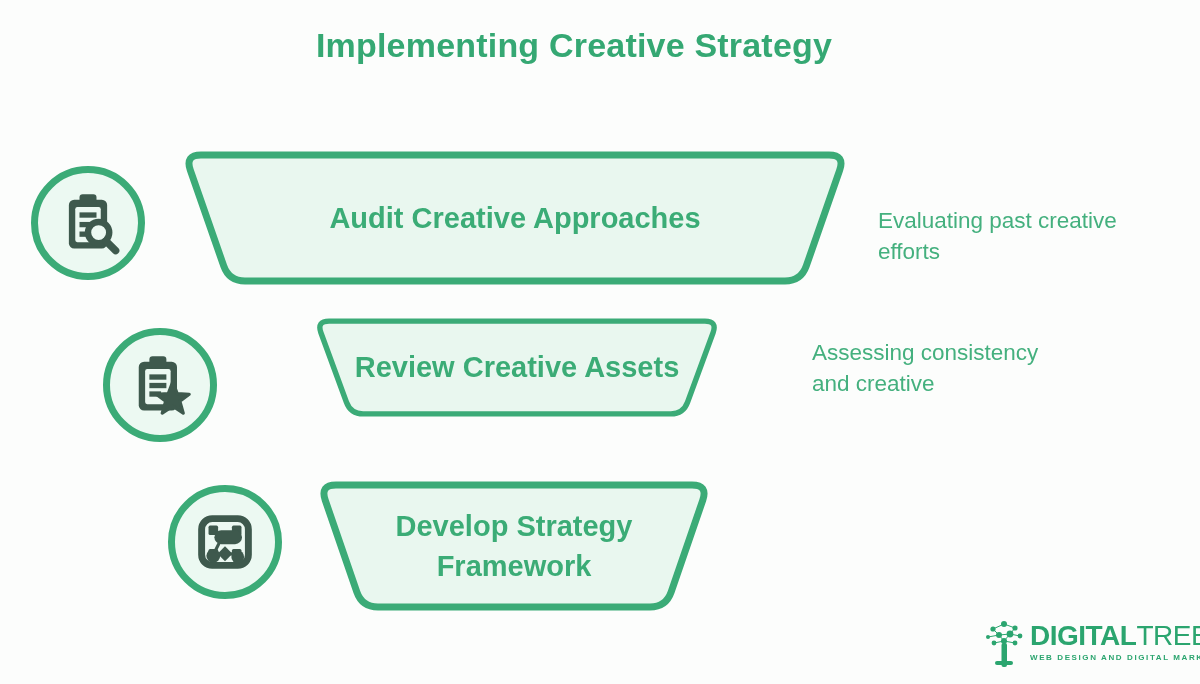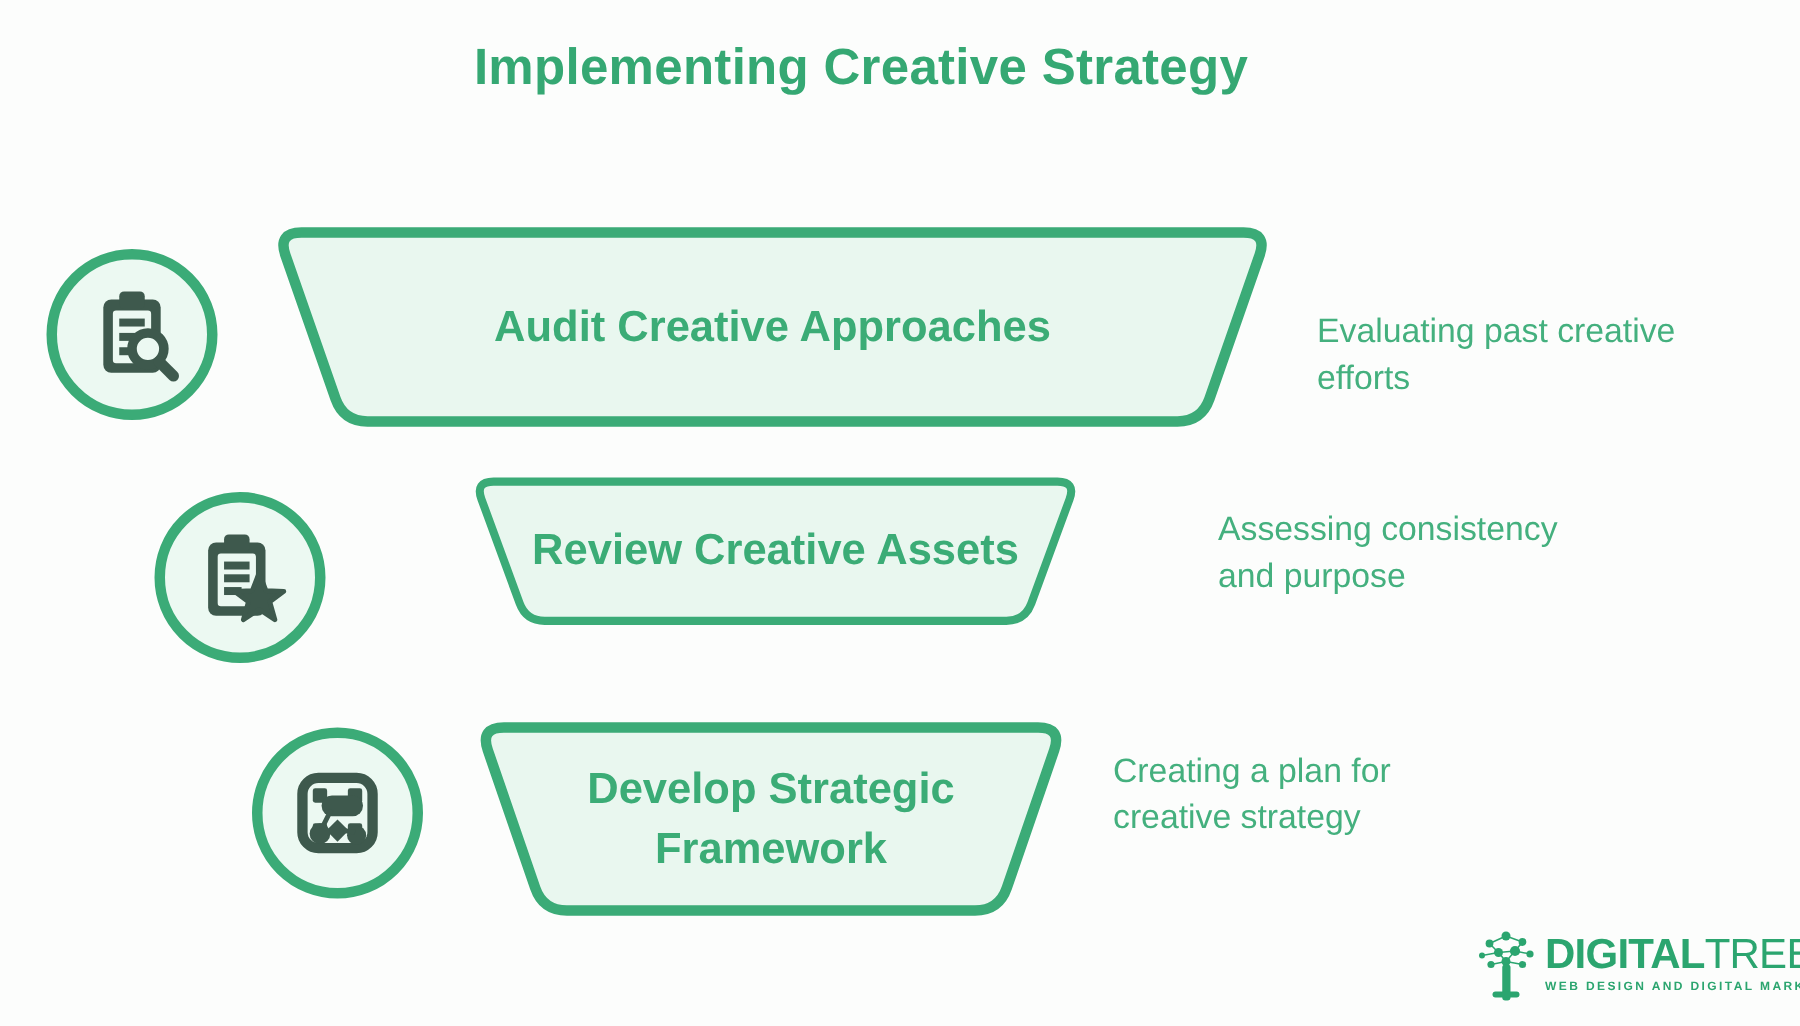--- a/index.html
+++ b/index.html
@@ -99,21 +99,21 @@
     </svg>
   </div>
 
   <div class="funnel" style="left:254px;top:318px;width:526px;height:99px;">
     <svg viewBox="-4 -4 526 128">
       <path d="M 16 0 L 502 0 Q 518 0 512.5 15 L 479.5 105 Q 474 120 458 120 L 60 120 Q 44 120 38.5 105 L 5.5 15 Q 0 0 16 0 Z" fill="#E9F7EF" stroke="#3BAB77" stroke-width="7"></path>
     </svg>
     <div class="funnel-label">Review Creative Assets</div>
   </div>
 
-  <div class="desc" style="left:812px;top:337px;width:265px;">Assessing consistency and purpose</div>
+  <div class="desc" style="left:812px;top:337px;width:265px;">Assessing consistency and creative</div>
 
   <div class="badge" style="left:168px;top:485px;">
     <svg viewBox="0 0 64 64">
       <rect x="10" y="10" width="44" height="44" rx="10" fill="#ECF9F2" stroke="#3E594D" stroke-width="6.5"></rect>
       <rect x="16.5" y="16.5" width="9" height="9" rx="1.5" fill="#3E594D"></rect>
       <rect x="38.5" y="16.5" width="9" height="9" rx="1.5" fill="#3E594D"></rect>
       <rect x="16.5" y="38.5" width="9" height="9" rx="1.5" fill="#3E594D"></rect>
       <rect x="38.5" y="38.5" width="9" height="9" rx="1.5" fill="#3E594D"></rect>
       <rect x="22" y="21" width="26" height="13" rx="6.5" fill="#3E594D"></rect>
       <polygon points="32,36 39,43 32,50 25,43" fill="#3E594D"></polygon>
@@ -121,24 +121,23 @@
       <circle cx="44" cy="46" r="6" fill="#3E594D"></circle>
       <line x1="28" y1="30" x2="22" y2="42" stroke="#3E594D" stroke-width="3"></line>
       <line x1="36" y1="43" x2="43" y2="44" stroke="#3E594D" stroke-width="3"></line>
     </svg>
   </div>
 
   <div class="funnel" style="left:316px;top:481px;width:396px;height:130px;">
     <svg viewBox="-4 -4 396 130">
       <path d="M 16 0 L 372 0 Q 388 0 382.8 15.1 L 351.2 106.9 Q 346 122 330 122 L 58 122 Q 42 122 36.8 106.9 L 5.2 15.1 Q 0 0 16 0 Z" fill="#E9F7EF" stroke="#3BAB77" stroke-width="7"></path>
     </svg>
-    <div class="funnel-label" style="padding:0 60px;">Develop Strategic Framework</div>
+    <div class="funnel-label" style="padding:0 60px;">Develop Strategy Framework</div>
   </div>
 
-  <div class="desc" style="left:742px;top:498px;width:235px;">Creating a plan for creative strategy</div>
 
   <div class="logo">
     <svg class="logo-tree" viewBox="0 0 44 52">
       <g stroke="#2BA56F" stroke-width="1">
         <line x1="22" y1="7" x2="11" y2="12"></line>
           <line x1="22" y1="7" x2="33" y2="11"></line>
         <line x1="11" y1="12" x2="17" y2="18"></line>
           <line x1="33" y1="11" x2="28" y2="17"></line>
         <line x1="17" y1="18" x2="28" y2="17"></line>
           <line x1="6" y1="20" x2="17" y2="18"></line>

